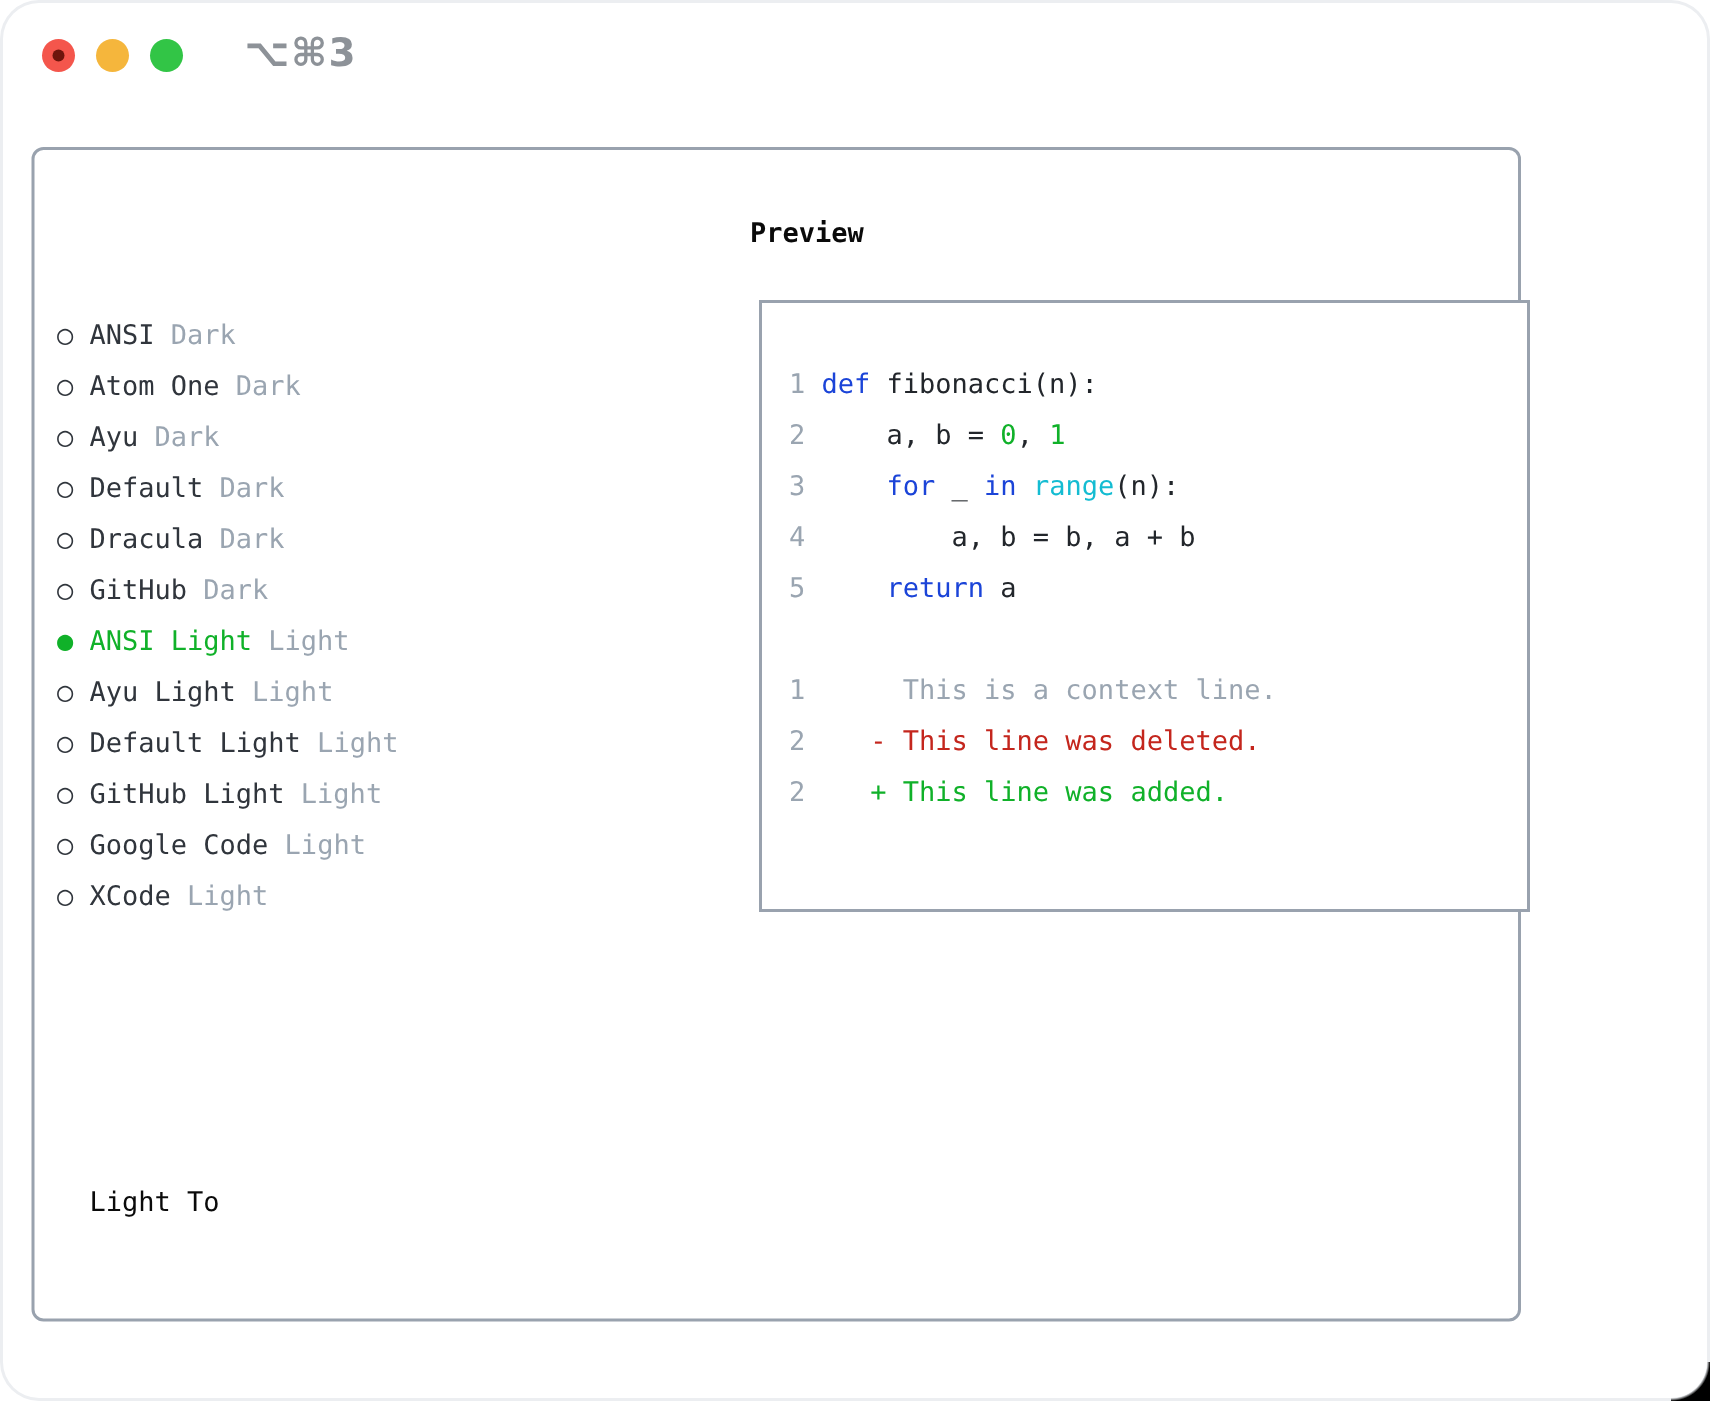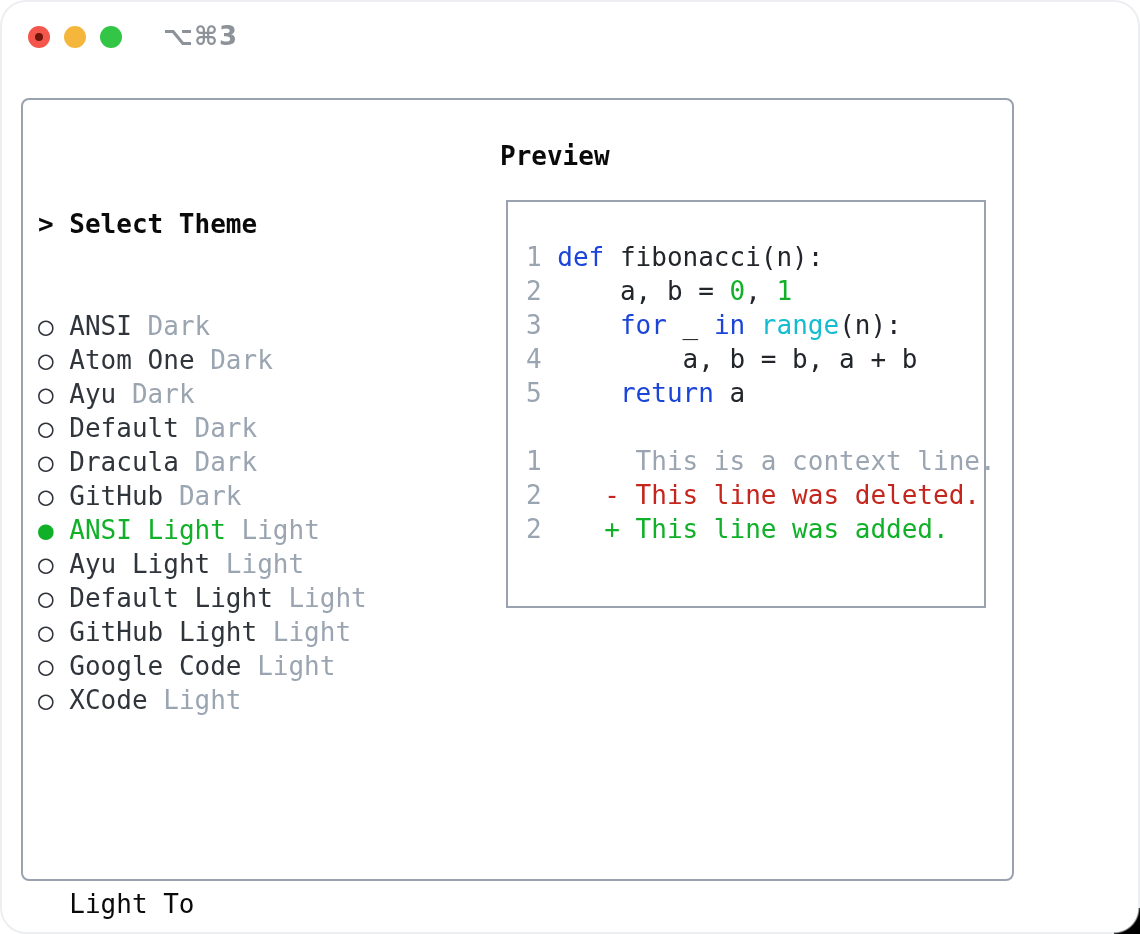--- a/index.html
+++ b/index.html
@@ -15,55 +15,54 @@
   .controls{position:absolute;top:26px;left:28px;display:flex;gap:14px;align-items:center;}
   .light{width:22px;height:22px;border-radius:50%;position:relative;}
   .light .dot{position:absolute;inset:7px;border-radius:50%;}
   .shortcut{position:absolute;left:163px;top:21px;color:var(--shortcut-gray);
     font:700 26px "DejaVu Sans", "DejaVu Sans Mono", sans-serif;letter-spacing:1px;}
 
   
   .panel{position:absolute;left:21px;top:98px;width:989px;height:779px;
     border:2px solid var(--border);border-radius:8px;background:#fff;}
 
-  .mono{font-family:"DejaVu Sans Mono", monospace;font-size:26px;line-height:34px;white-space:pre;}
+  .mono{font-family:"DejaVu Sans Mono", monospace;font-size:18px;line-height:34px;white-space:pre;}
 
   .list{position:absolute;left:15px;top:39px;color:var(--text-dark);}
   .lh{height:34px;}
   .header-row{font-weight:700;color:var(--header-black);}
   .header-row .htext{margin-left:1ch;}
   .bullet{color:var(--text-dark);}
   .row.selected .bullet,.row.selected .tname{color:var(--selected-green);}
   .tvariant{color:var(--muted);}
   .apply-header{padding-left:2ch;color:var(--header-black);}
 
   
   .preview-title{position:absolute;left:477px;top:39px;font-weight:700;color:var(--header-black);}
-  .pbox{position:absolute;left:483px;top:100px;width:476px;height:404px;border:2px solid var(--border);background:#fff;}
+  .pbox{position:absolute;left:483px;top:100px;width:476px;height:404px;border:2px solid var(--border);background:#fff;padding-left:34px;}
   .code{position:absolute;left:18px;top:38px;}
   .gutter{color:var(--line-number);}
 </style>
 </head>
 <body>
 
 <div class="frame"></div>
 
 <div class="controls" id="controls">
     <div class="light" style="background: rgb(244, 86, 76);">
       <div class="dot" style="background: rgb(110, 21, 12);"></div>
     </div>
     <div class="light" style="background: rgb(245, 182, 60);"></div>
     <div class="light" style="background: rgb(50, 197, 70);"></div>
   </div>
 <div class="shortcut">⌥⌘3</div>
 
 <div class="panel">
 
   <div class="list mono">
-    <div class="lh header-row"><span class="caret">&gt;</span><span class="htext">Select Theme</span></div>
     <div id="theme-items"><div class="lh row"><span class="bullet">○ </span><span class="tname">ANSI</span><span class="tvariant"> Dark</span></div><div class="lh row"><span class="bullet">○ </span><span class="tname">Atom One</span><span class="tvariant"> Dark</span></div><div class="lh row"><span class="bullet">○ </span><span class="tname">Ayu</span><span class="tvariant"> Dark</span></div><div class="lh row"><span class="bullet">○ </span><span class="tname">Default</span><span class="tvariant"> Dark</span></div><div class="lh row"><span class="bullet">○ </span><span class="tname">Dracula</span><span class="tvariant"> Dark</span></div><div class="lh row"><span class="bullet">○ </span><span class="tname">GitHub</span><span class="tvariant"> Dark</span></div><div class="lh row selected"><span class="bullet">● </span><span class="tname">ANSI Light</span><span class="tvariant"> Light</span></div><div class="lh row"><span class="bullet">○ </span><span class="tname">Ayu Light</span><span class="tvariant"> Light</span></div><div class="lh row"><span class="bullet">○ </span><span class="tname">Default Light</span><span class="tvariant"> Light</span></div><div class="lh row"><span class="bullet">○ </span><span class="tname">GitHub Light</span><span class="tvariant"> Light</span></div><div class="lh row"><span class="bullet">○ </span><span class="tname">Google Code</span><span class="tvariant"> Light</span></div><div class="lh row"><span class="bullet">○ </span><span class="tname">XCode</span><span class="tvariant"> Light</span></div></div>
     <div class="lh"></div>
     <div class="lh apply-header">Light To</div>
     
     
     
     
   </div>
 
   <div class="preview-title mono">Preview</div>

